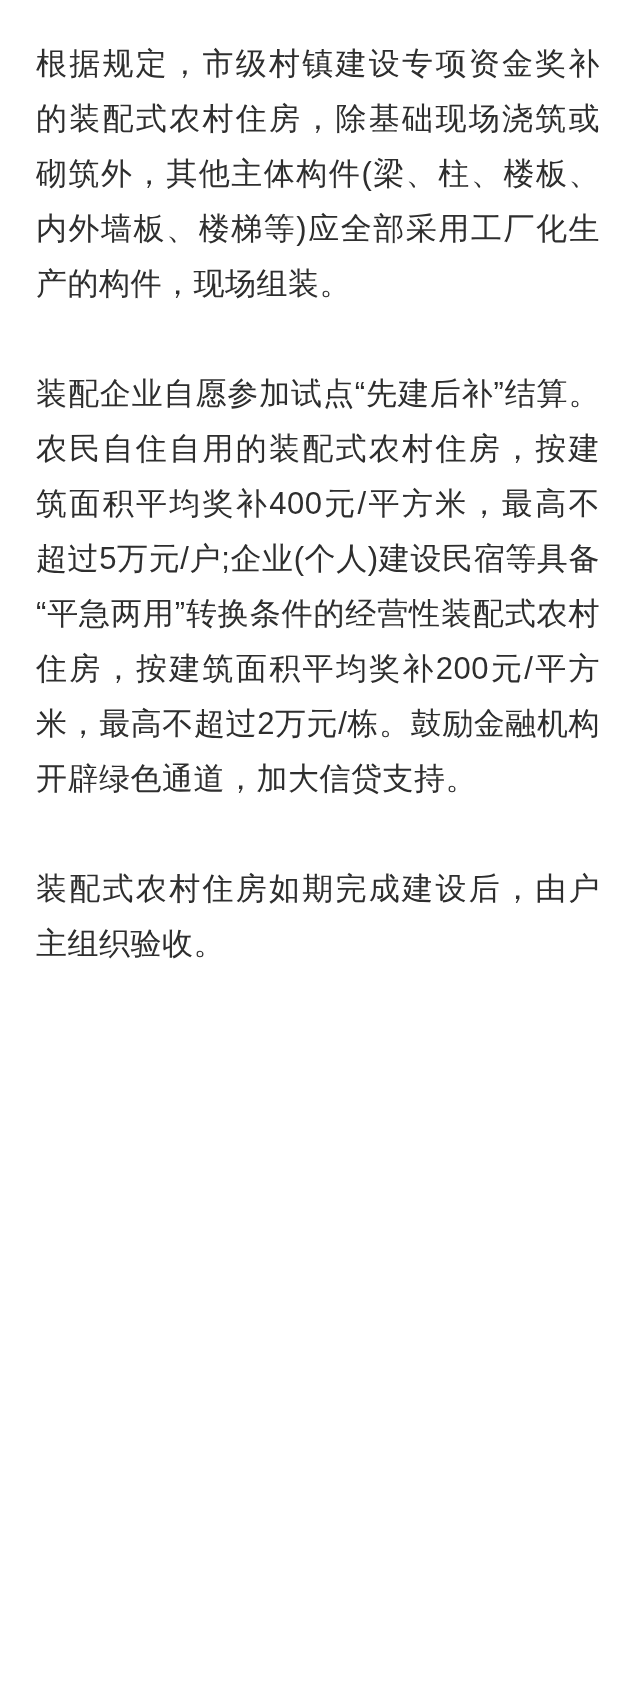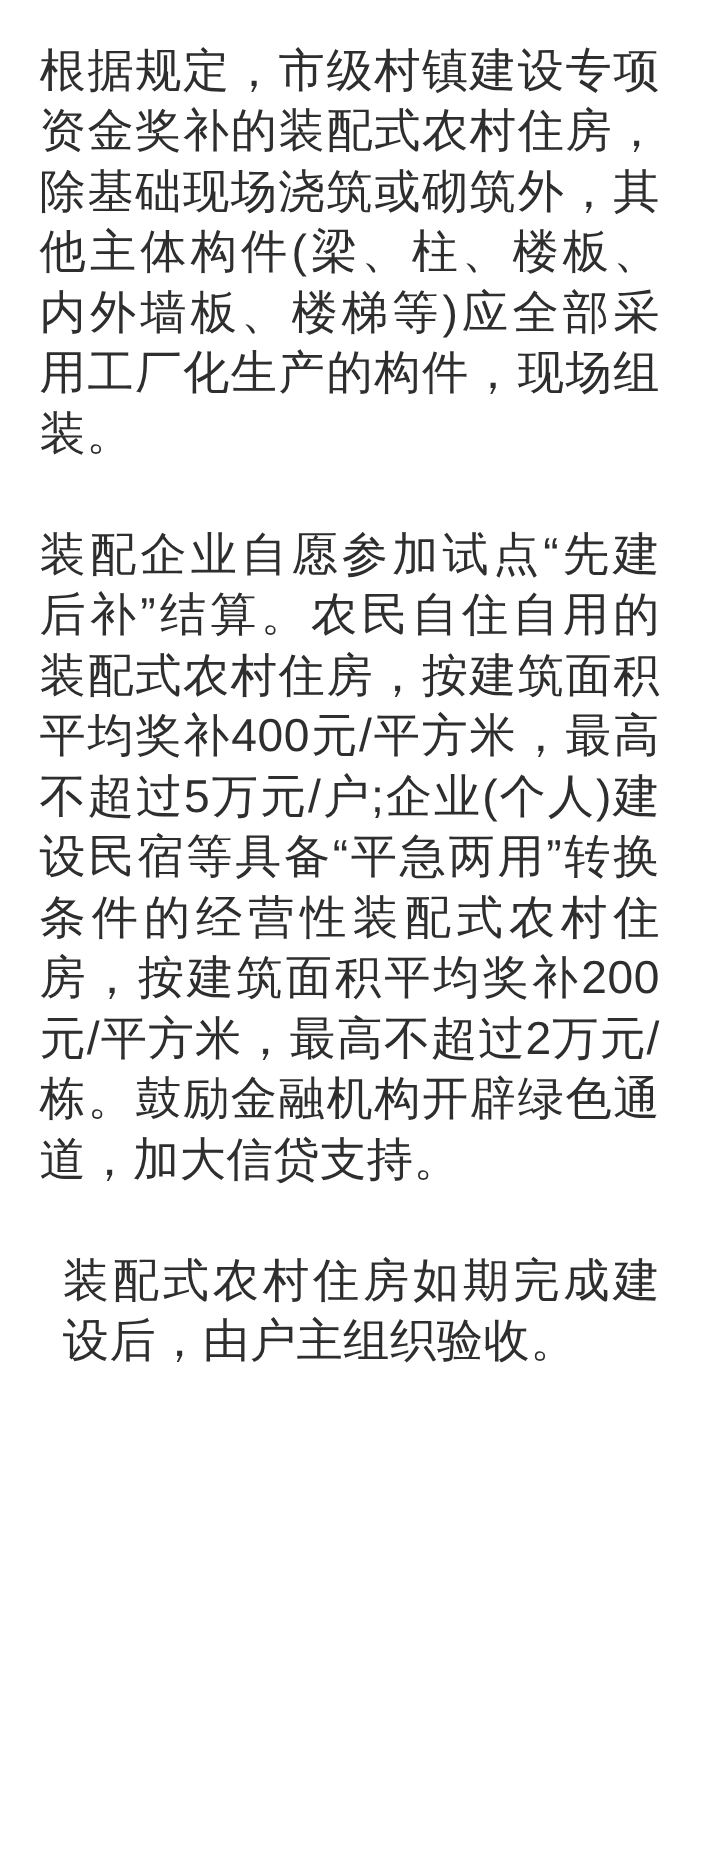--- a/index.html
+++ b/index.html
@@ -14,32 +14,31 @@
     color: #2b2b2b;
   }
   .page {
     width: 640px;
     height: 1692px;
     box-sizing: border-box;
     padding: 36px 40px 0 36px;
     background: #ffffff;
   }
   .para {
-    font-size: 42px;
+    font-size: 31px;
     line-height: 55px;
     letter-spacing: 0.5px;
     color: #2e2e2e;
     text-align: justify;
     text-justify: inter-ideograph;
     margin: 0 0 55px 0;
     font-weight: 400;
   }
   .para:last-child {
     margin-bottom: 0;
-    margin-left: 21px;
   }
 </style>
 </head>
 <body>
 
 <div class="page">
   <p class="para">根据规定，市级村镇建设专项资金奖补的装配式农村住房，除基础现场浇筑或砌筑外，其他主体构件(梁、柱、楼板、内外墙板、楼梯等)应全部采用工厂化生产的构件，现场组装。</p>
   <p class="para">装配企业自愿参加试点“先建后补”结算。农民自住自用的装配式农村住房，按建筑面积平均奖补400元/平方米，最高不超过5万元/户;企业(个人)建设民宿等具备“平急两用”转换条件的经营性装配式农村住房，按建筑面积平均奖补200元/平方米，最高不超过2万元/栋。鼓励金融机构开辟绿色通道，加大信贷支持。</p>
   <p class="para">装配式农村住房如期完成建设后，由户主组织验收。</p>
 </div>

